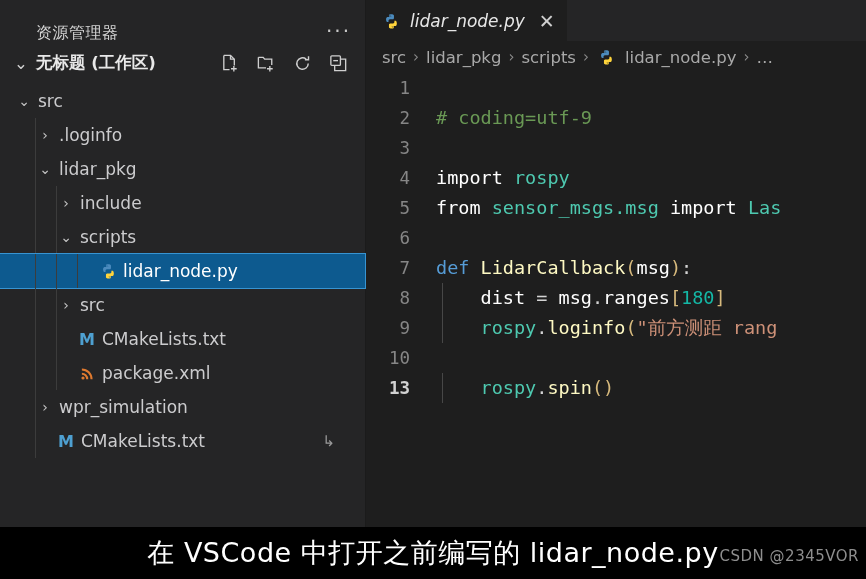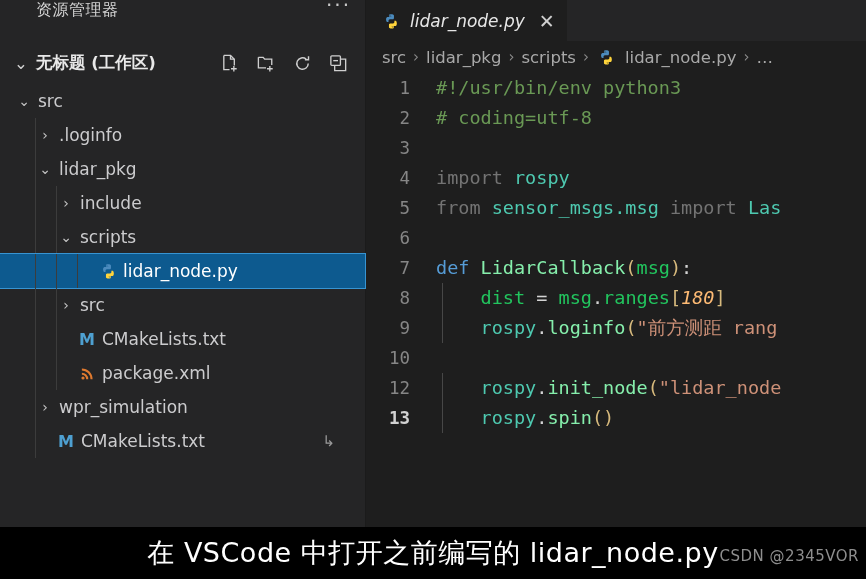--- a/index.html
+++ b/index.html
@@ -13,21 +13,21 @@
 
   
   #sidebar {
     width: 366px; height: 579px;
     background: #252526;
     border-right: 1px solid #1b1b1b;
     position: relative;
     flex: 0 0 366px;
   }
   .sb-header {
-    height: 44px; display: flex; align-items: flex-start;
+    height: 44px; display: flex; align-items: flex-end;
     padding: 0 14px 0 36px; color: #cfcfcf;
     font-size: 16px; letter-spacing: .5px;
   }
   .sb-title { flex: 1; font-weight: 400; color: #d4d4d4; }
   .sb-dots { color: #c9c9c9; font-size: 20px; letter-spacing: 2px; line-height: 10px; padding-bottom:8px;}
 
   .sb-section {
     height: 38px; display: flex; align-items: center;
     padding: 0 10px 0 14px; color: #e8e8e8;
     font-size: 16.5px; font-weight: 700;
@@ -105,25 +105,25 @@
     width: 11px; height: 11px; border-radius: 50%; background: #c0392b;
   }
   .ind {
     position: absolute; left: 20px; top: 0; bottom: 0; width: 1px;
     background: #474747;
   }
 
   
   .c-com { color: #6a9955; }
   .c-kw  { color: #569cd6; }
-  .c-kw2 { color: #737373; }
-  .c-fn  { color: #86efac; }
-  .c-var { color: #22c55e; }
+  .c-kw2 { color: #ffffff; }
+  .c-fn  { color: #fef9c3; }
+  .c-var { color: #ffffff; }
   .c-str { color: #ce9178; }
-  .c-num { color: #fdba74; font-style: italic; }
+  .c-num { color: #14b8a6; }
   .c-ns  { color: #4ec9b0; }
   .c-op  { color: #d4d4d4; }
   .c-par { color: #d7ba7d; }
   .c-brk { color: #d7ba7d; }
 
   
   .caption-band {
     position: absolute; left: 0; bottom: 0; width: 866px; height: 52px;
     background: #000000; z-index: 20;
   }
@@ -308,31 +308,30 @@
             <path d="M9.8 1.6c-3 0-2.8 1.3-2.8 1.3v1.4h2.9v.4H5.7S3.6 4.4 3.6 7.6c0 3.2 1.8 3.1 1.8 3.1h1.1V9.2s-.06-1.8 1.8-1.8h2.9s1.7.03 1.7-1.66V3.3s.26-1.7-3.1-1.7zM8.2 2.6c.3 0 .54.24.54.55a.54.54 0 0 1-.54.54.55.55 0 0 1-.55-.54c0-.31.25-.55.55-.55z" fill="#4b8bbe"></path>
             <path d="M10.1 18.3c3 0 2.82-1.3 2.82-1.3v-1.4H10v-.4h4.2s2.1.26 2.1-2.94c0-3.2-1.8-3.1-1.8-3.1h-1.1v1.52s.06 1.8-1.8 1.8H8.7S7 12.45 7 14.14v2.44s-.26 1.72 3.1 1.72zm1.62-1c-.3 0-.55-.24-.55-.55 0-.3.25-.55.55-.55.3 0 .54.25.54.55 0 .31-.24.55-.54.55z" fill="#ffd43b"></path>
           </svg>
         </span>
         <span class="crumb">lidar_node.py</span>
         <span class="sep">›</span>
         <span class="crumb">…</span>
       </div>
 
     <div class="codearea" id="codearea">
-        <div class="cline"><span class="gut">1</span><span class="ctext"><span class="c-com">#!/usr/bin/env python3</span></span></div>
-        <div class="cline"><span class="gut">2</span><span class="ctext"><span class="c-com"># coding=utf-8</span></span></div>
+        <div class="cline"><span class="gut">1</span></div>
+        <div class="cline"><span class="gut">2</span><span class="ctext"><span class="c-com"># coding=utf-9</span></span></div>
         <div class="cline"><span class="gut">3</span><span class="ctext"></span></div>
         <div class="cline"><span class="gut">4</span><span class="ctext"><span class="c-kw2">import</span><span class="c-op"> </span><span class="c-ns">rospy</span></span></div>
         <div class="cline"><span class="gut">5</span><span class="ctext"><span class="c-kw2">from</span><span class="c-op"> </span><span class="c-ns">sensor_msgs.msg</span><span class="c-op"> </span><span class="c-kw2">import</span><span class="c-op"> </span><span class="c-ns">Las</span></span></div>
         <div class="cline"><span class="gut">6</span><span class="ctext"></span></div>
         <div class="cline"><span class="gut">7</span><span class="ctext"><span class="c-kw">def</span><span class="c-op"> </span><span class="c-fn">LidarCallback</span><span class="c-par">(</span><span class="c-var">msg</span><span class="c-par">)</span><span class="c-op">:</span></span></div>
         <div class="cline"><span class="gut">8</span><span class="ctext"><span class="ind"></span><span class="c-op">    </span><span class="c-var">dist</span><span class="c-op"> = </span><span class="c-var">msg</span><span class="c-op">.</span><span class="c-var">ranges</span><span class="c-brk">[</span><span class="c-num">180</span><span class="c-brk">]</span></span></div>
         <div class="cline"><span class="gut">9</span><span class="ctext"><span class="ind"></span><span class="c-op">    </span><span class="c-ns">rospy</span><span class="c-op">.</span><span class="c-fn">loginfo</span><span class="c-par">(</span><span class="c-str">"前方测距 rang</span></span></div>
         <div class="cline"><span class="gut">10</span><span class="ctext"></span></div>
-        <div class="cline"><span class="gut">12</span><span class="ctext"><span class="ind"></span><span class="c-op">    </span><span class="c-ns">rospy</span><span class="c-op">.</span><span class="c-fn">init_node</span><span class="c-par">(</span><span class="c-str">"lidar_node</span></span></div>
         <div class="cline active"><span class="gut">13</span><span class="ctext"><span class="ind"></span><span class="c-op">    </span><span class="c-ns">rospy</span><span class="c-op">.</span><span class="c-fn">spin</span><span class="c-par">(</span><span class="c-par">)</span></span></div>
       </div>
   </div>
 
   <div class="caption-band"></div>
   <div class="caption-text">在 VSCode 中打开之前编写的 lidar_node.py</div>
   <div class="wm-bottom">CSDN @2345VOR</div>
 
 </div>
 

